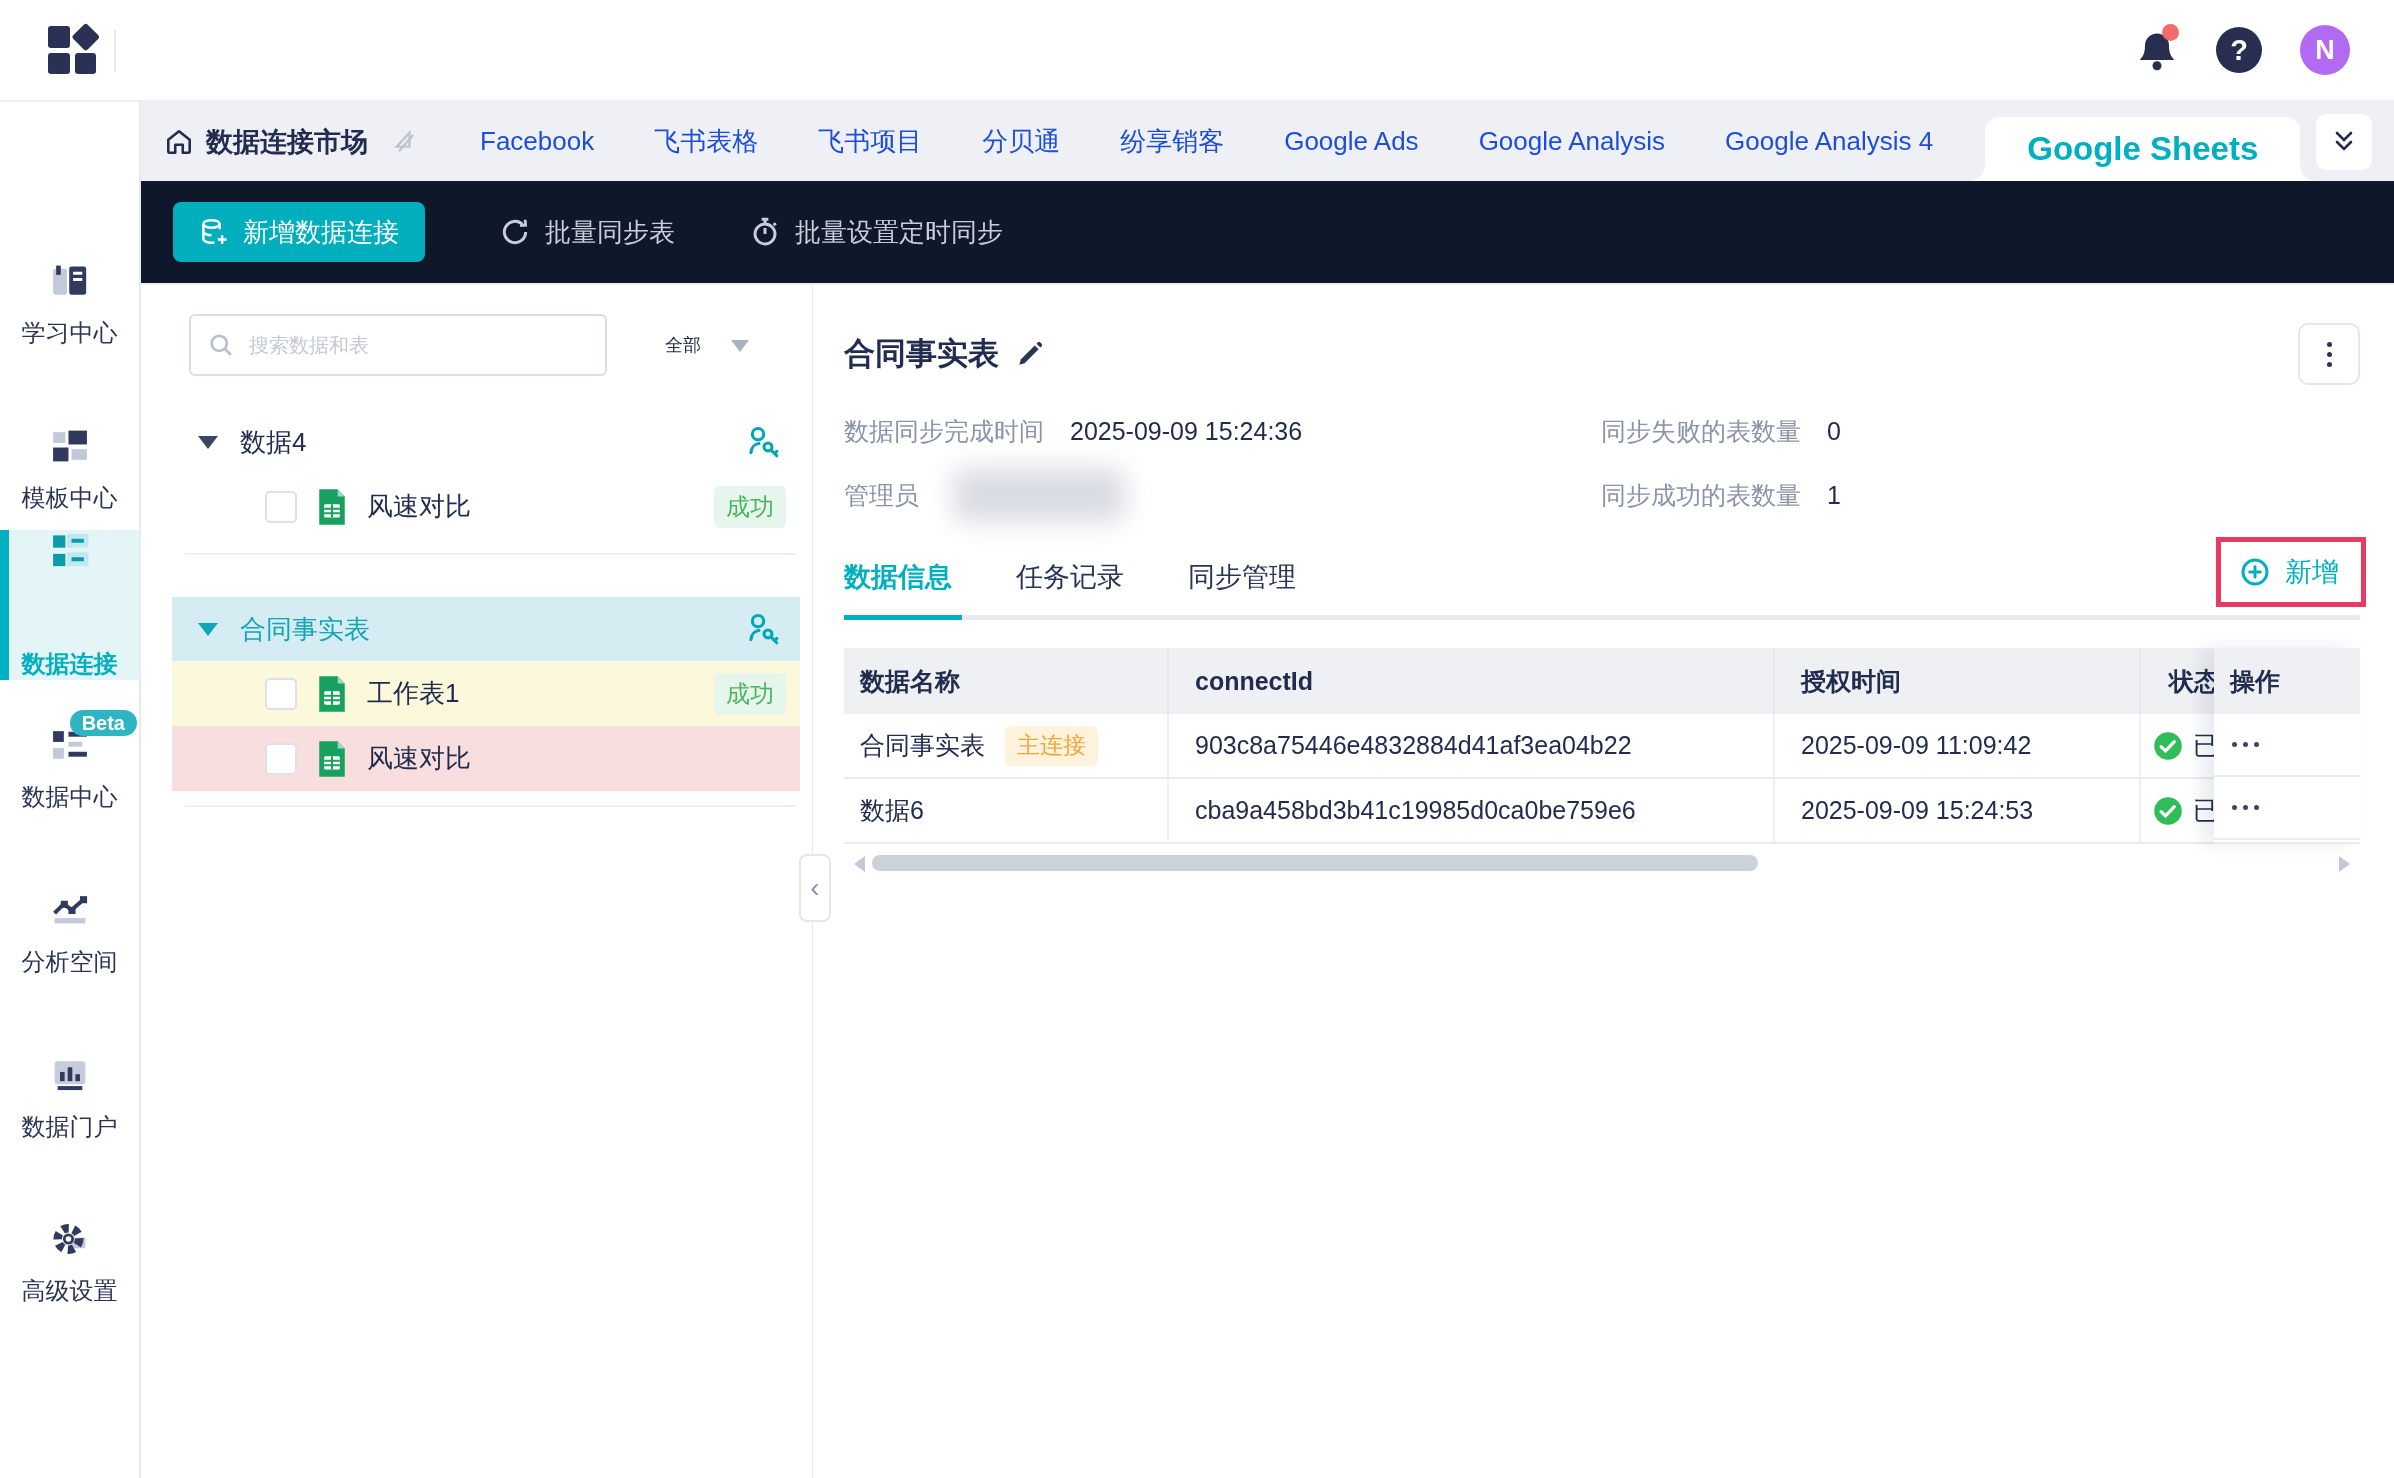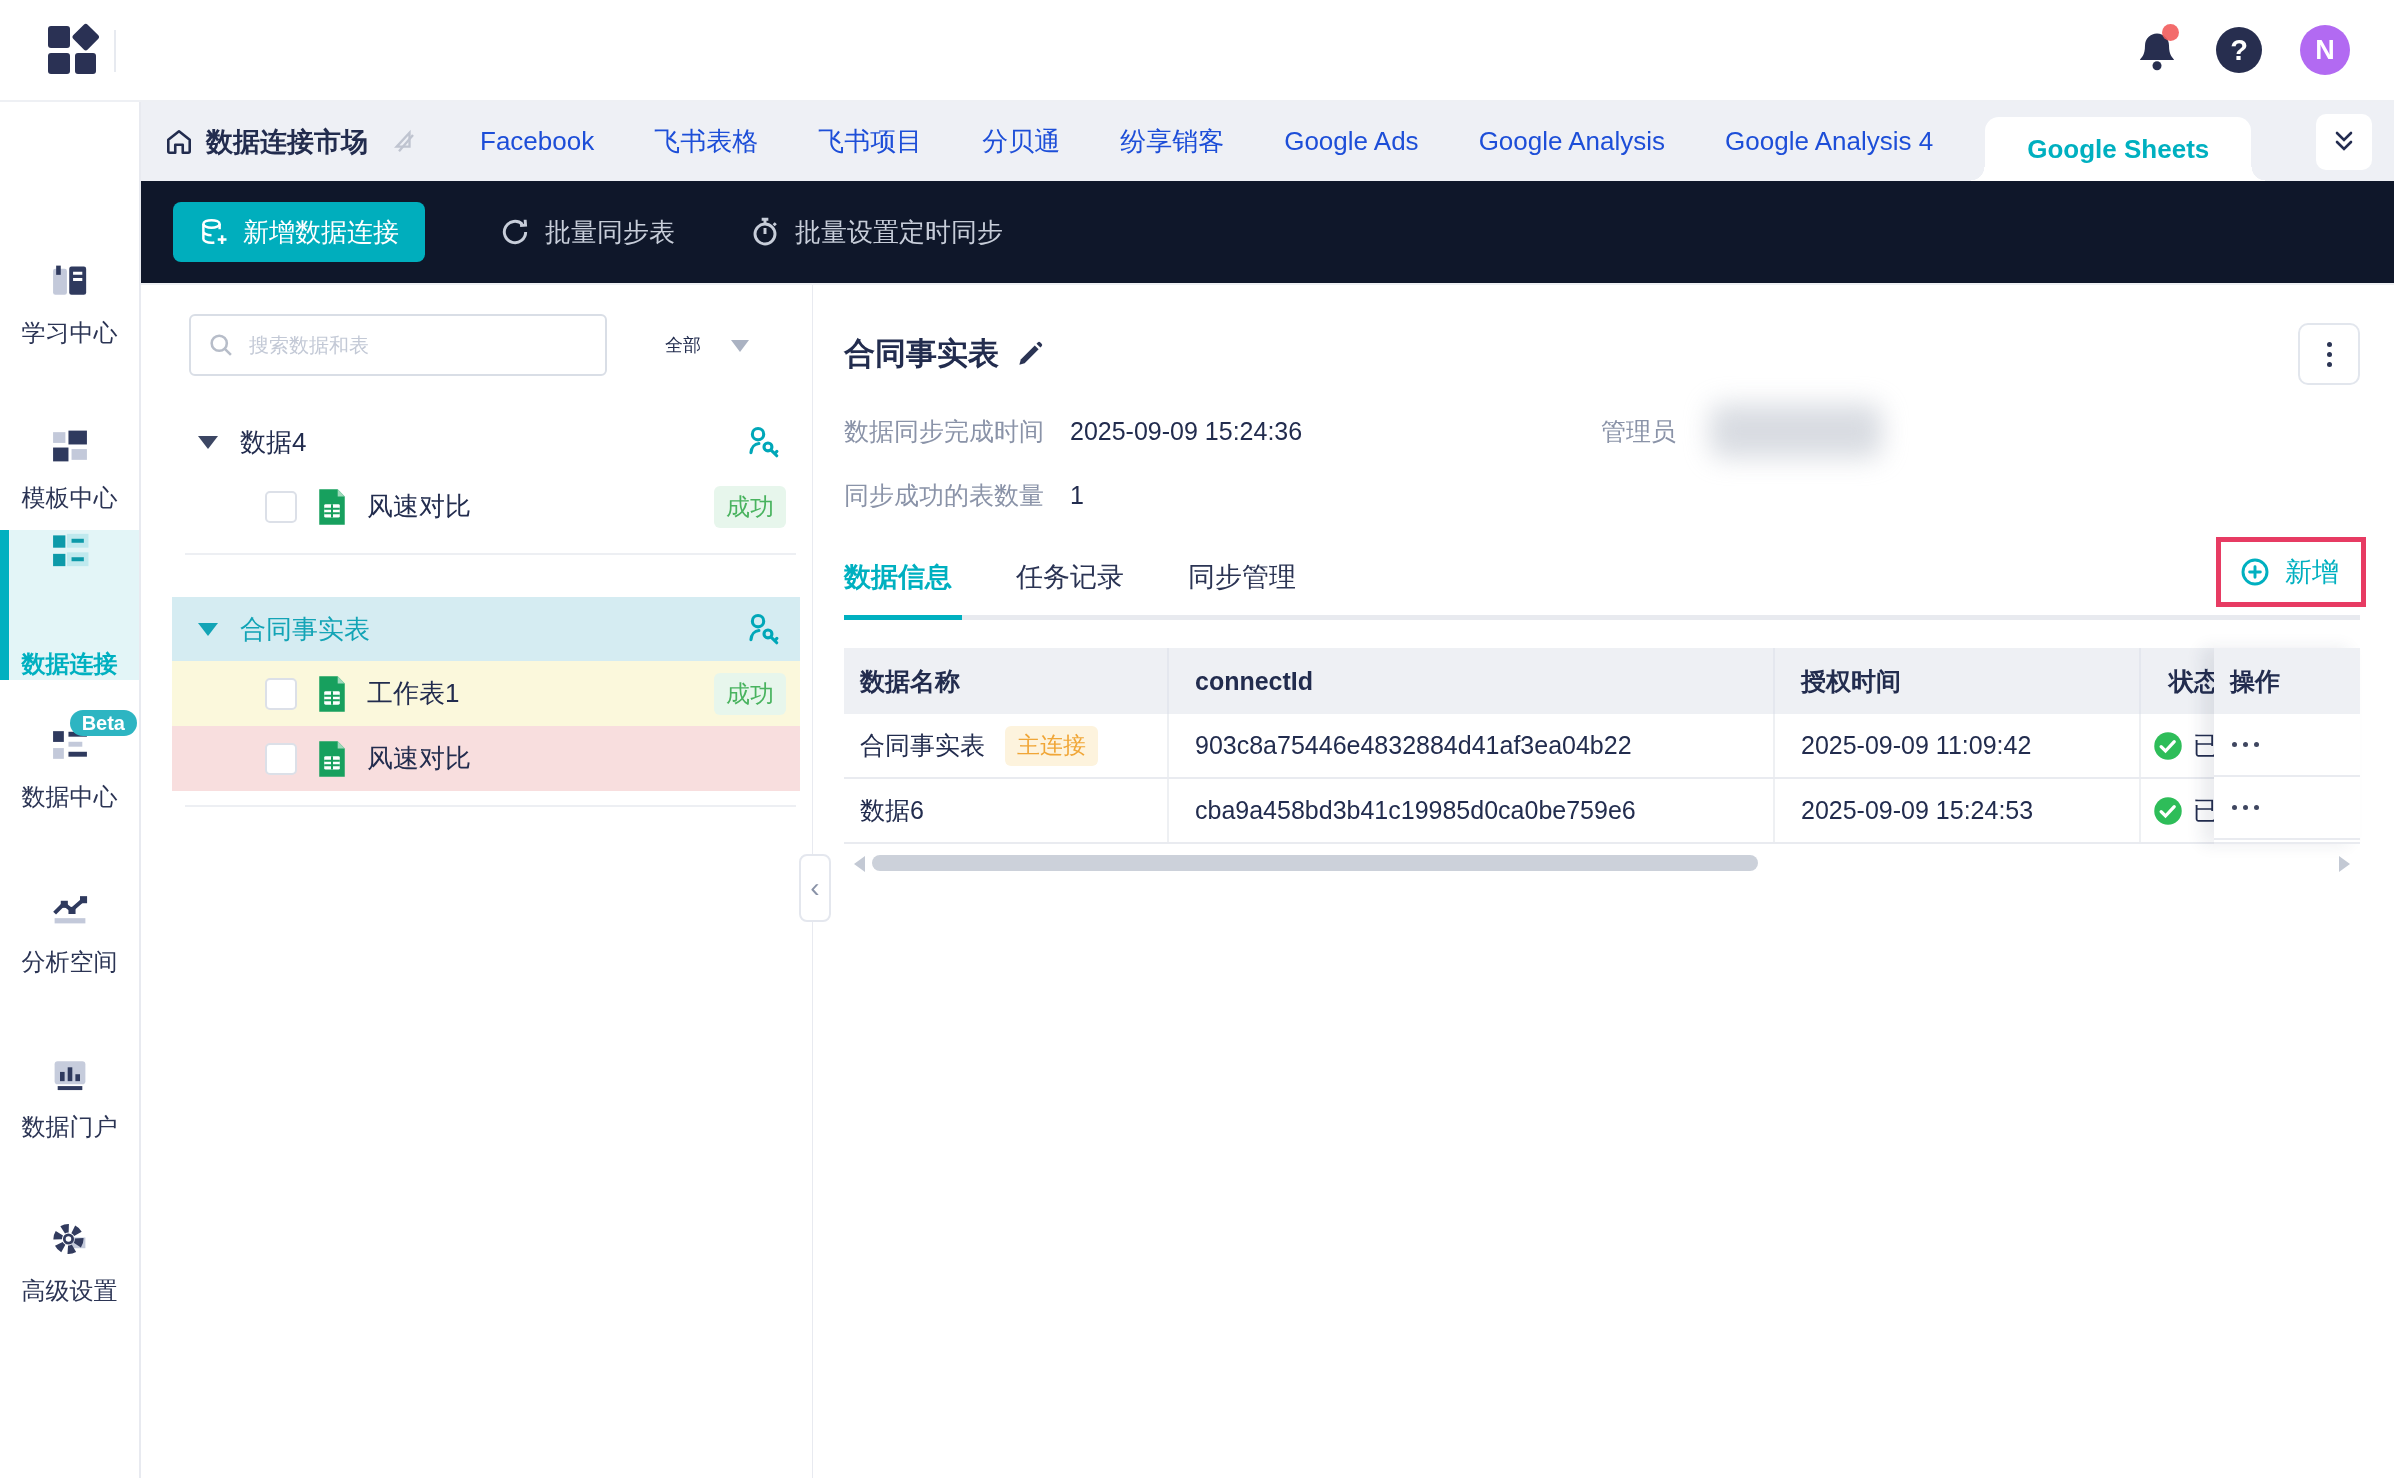--- a/index.html
+++ b/index.html
@@ -32,21 +32,21 @@
   .beta-badge{position:absolute;top:16px;right:2px;background:#2db5c2;color:#fff;font-size:20px;font-weight:700;
               padding:3px 12px;border-radius:16px;line-height:1;}
 
   
   .tabstrip{position:absolute;left:141px;top:102px;right:0;height:79px;background:#eef0f5;display:flex;align-items:center;
             padding-left:23px;z-index:10;}
   .home-tab{display:flex;align-items:center;gap:12px;font-size:27px;font-weight:700;color:#222c4e;cursor:pointer;white-space:nowrap;}
   .pin-icon{margin-left:24px;opacity:.55;}
   .tab{font-size:26px;color:#1d4ed8;margin-left:60px;white-space:nowrap;cursor:pointer;}
   .tab-active{position:relative;margin-left:52px;height:64px;align-self:flex-end;background:#fff;border-radius:14px 14px 0 0;
-              display:flex;align-items:center;padding:0 42px;font-size:26px;font-weight:700;color:#00b0c0;cursor:pointer;white-space:nowrap;}
+              display:flex;align-items:center;padding:0 42px;font-size:33px;font-weight:700;color:#00b0c0;cursor:pointer;white-space:nowrap;}
   .tab-active::before{content:"";position:absolute;left:-14px;bottom:0;width:14px;height:14px;
               background:radial-gradient(circle 14px at 0 0,transparent 13px,#fff 13.5px);}
   .tab-active::after{content:"";position:absolute;right:-14px;bottom:0;width:14px;height:14px;
               background:radial-gradient(circle 14px at 100% 0,transparent 13px,#fff 13.5px);}
   .chevrons-btn{margin-left:auto;margin-right:22px;width:56px;height:56px;background:#fff;border-radius:10px;
               display:flex;align-items:center;justify-content:center;cursor:pointer;flex:none;}
 
   
   .toolbar{position:absolute;left:141px;top:181px;right:0;height:102px;background:#0f172a;border-bottom:2px solid #eef0f3;
            display:flex;align-items:center;gap:74px;padding-left:32px;z-index:9;}
@@ -397,20 +397,24 @@
           <i></i>
       </div>
     </div>
 
     <div class="info-grid">
       <div class="info-cell">
         <span class="info-label">数据同步完成时间</span>
         <span class="info-value">2025-09-09 15:24:36</span>
       </div>
       <div class="info-cell">
+        <span class="info-label">同步失败的表数量</span>
+        <span class="info-value">0</span>
+      </div>
+      <div class="info-cell">
         <span class="info-label">管理员</span>
         <span class="blur-blob"></span>
       </div>
       <div class="info-cell">
         <span class="info-label">同步成功的表数量</span>
         <span class="info-value">1</span>
       </div>
     </div>
 
     <div class="tabs-row">

